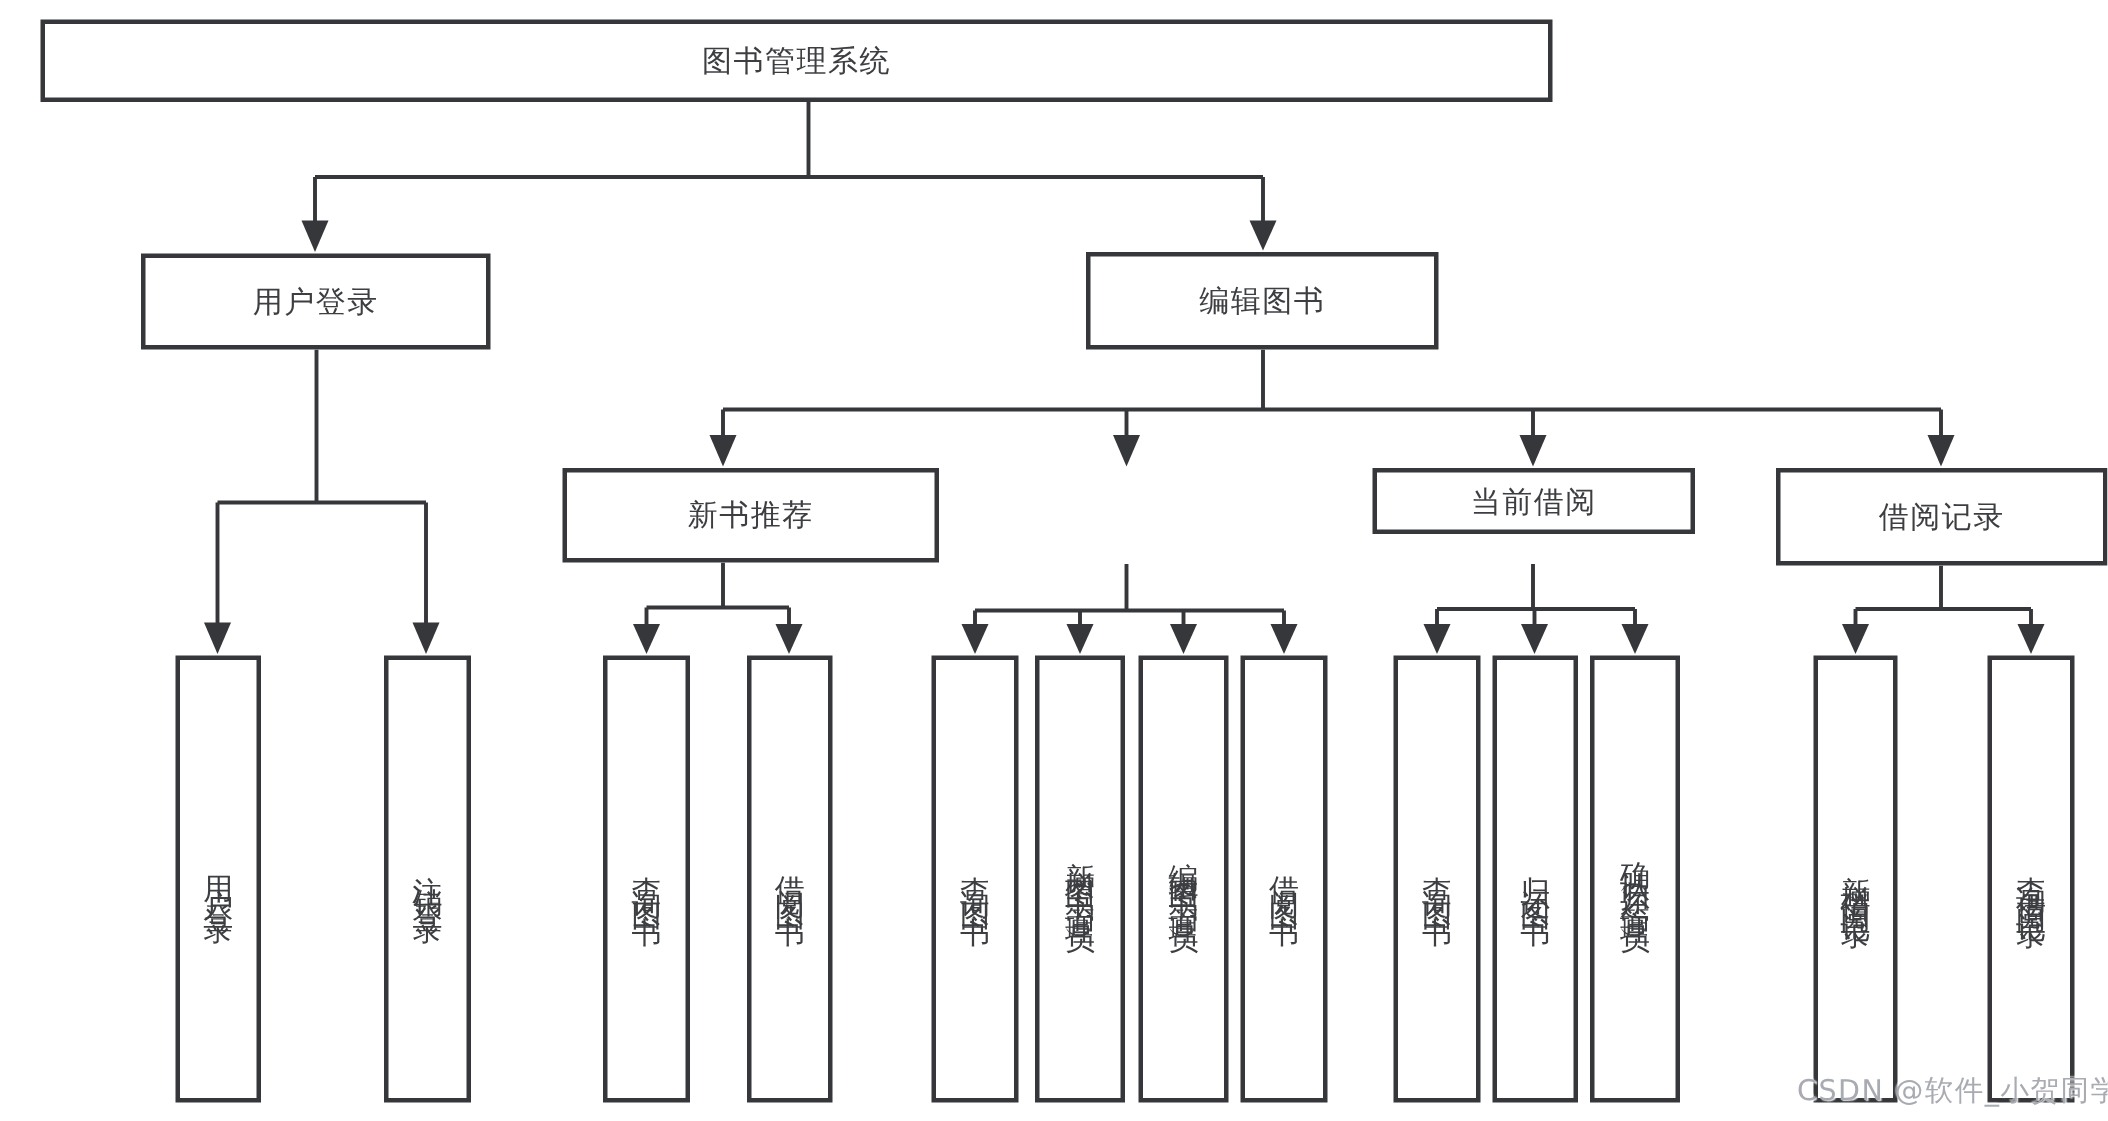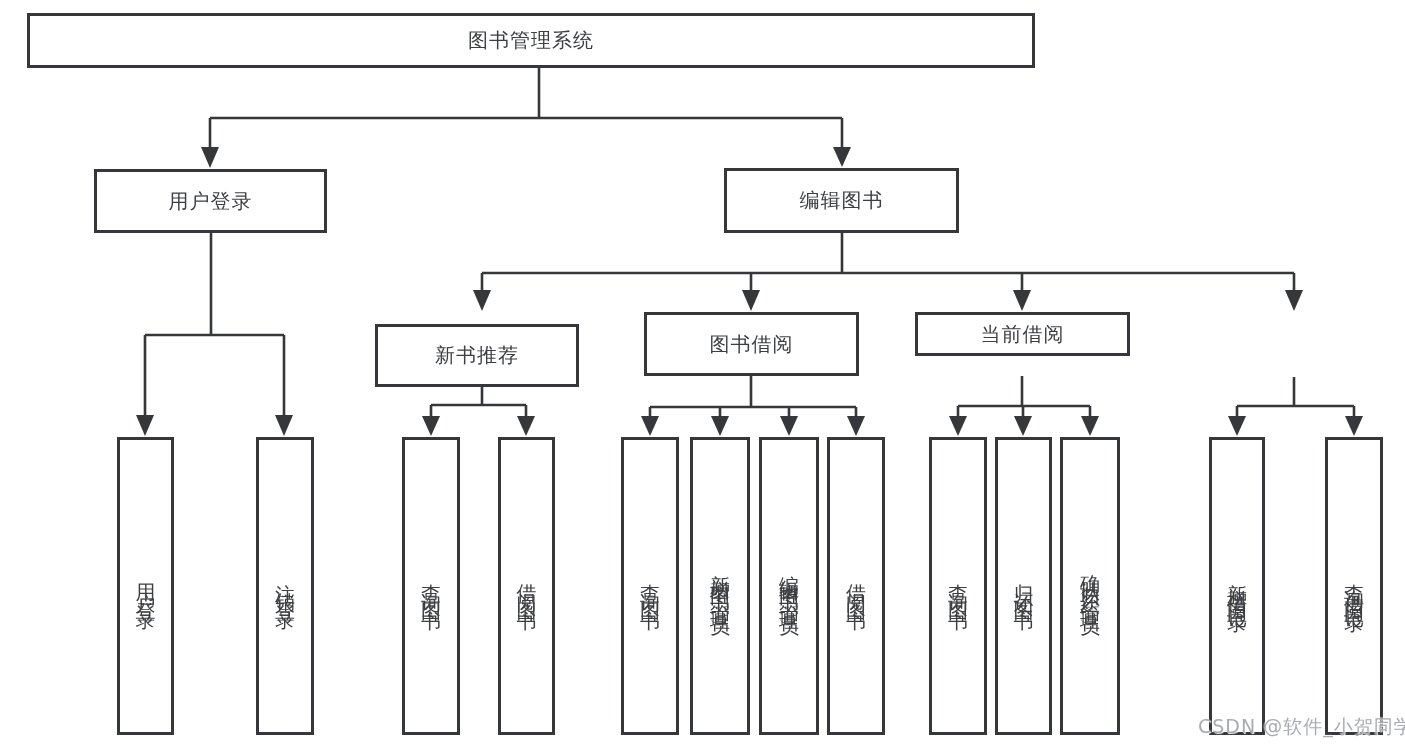--- a/index.html
+++ b/index.html
@@ -130,28 +130,28 @@
     <span class="lbl">图书管理系统</span>
   </div>
 
   <div class="box" style="left:82px;top:169px;width:233px;height:64px">
     <span class="lbl">用户登录</span>
   </div>
   <div class="box" style="left:712px;top:168px;width:235px;height:65px">
     <span class="lbl">编辑图书</span>
   </div>
 
-  <div class="box" style="left:363px;top:324px;width:204px;height:63px">
+  <div class="box" style="left:363px;top:312px;width:251px;height:63px">
     <span class="lbl">新书推荐</span>
-  </div>
-  <div class="box" style="left:632px;top:312px;width:215px;height:64px">
-    <span class="lbl">图书借阅</span>
   </div>
   <div class="box" style="left:903px;top:312px;width:215px;height:44px">
     <span class="lbl">当前借阅</span>
+  </div>
+  <div class="box" style="left:1172px;top:312px;width:221px;height:65px">
+    <span class="lbl">借阅记录</span>
   </div>
 
   <div class="box vbox" style="left:105px;top:437px;width:57px;height:298px">
     <span class="lbl">用户登录</span>
   </div>
   <div class="box vbox" style="left:244px;top:437px;width:58px;height:298px">
     <span class="lbl">注销登录</span>
   </div>
 
   <div class="box vbox" style="left:390px;top:437px;width:58px;height:298px">

